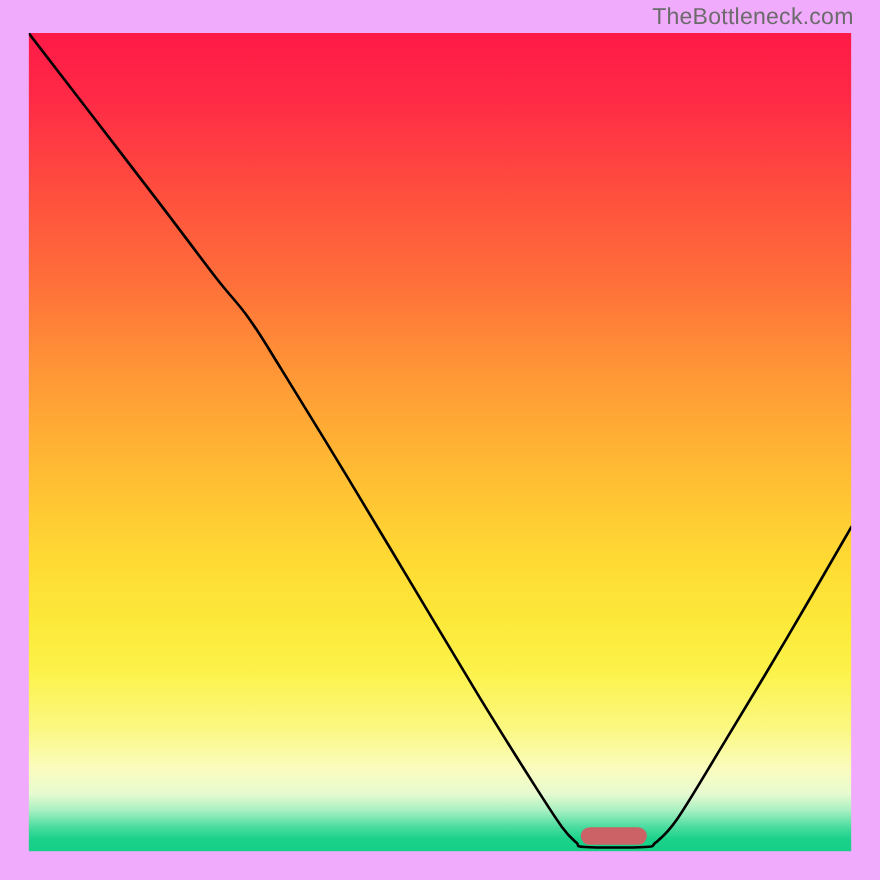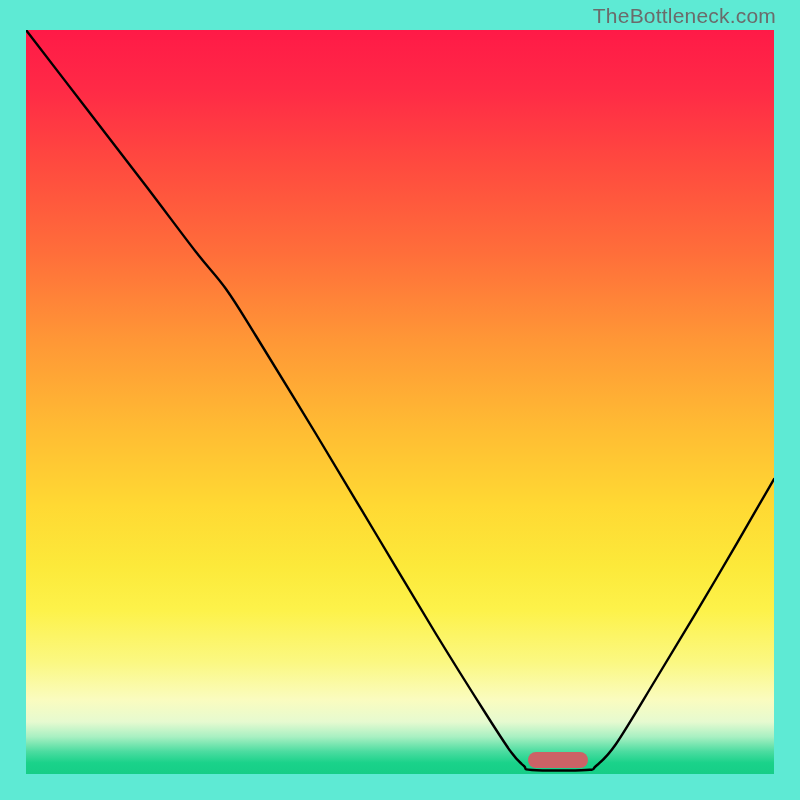--- a/index.html
+++ b/index.html
@@ -9,21 +9,21 @@
     height: 800px;
     background: #000;
     overflow: hidden;
   }
   .frame {
     position: absolute;
     left: 0;
     top: 0;
     width: 800px;
     height: 800px;
-    background: #5eead4;
+    background: #f0abfc;
   }
   .plot-area {
     position: absolute;
     left: 26px;
     top: 30px;
     width: 748px;
     height: 744px;
     overflow: hidden;
   }
   .gradient {

